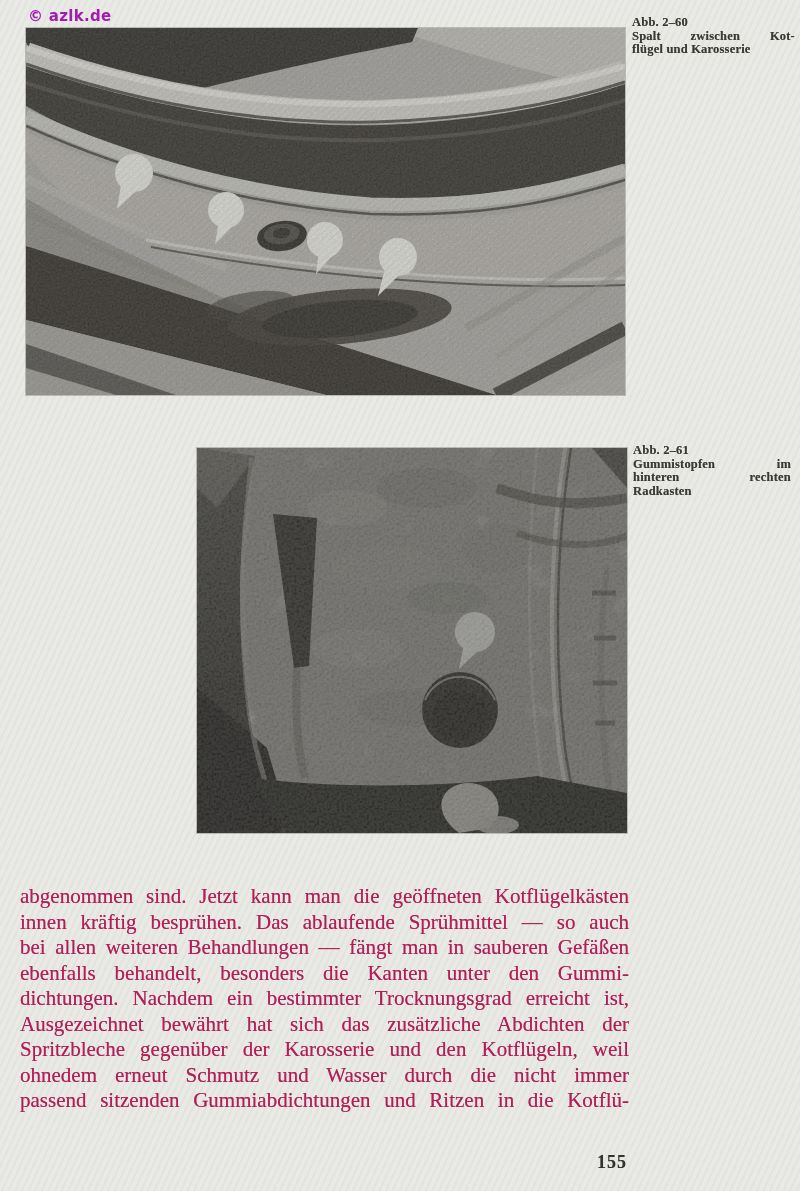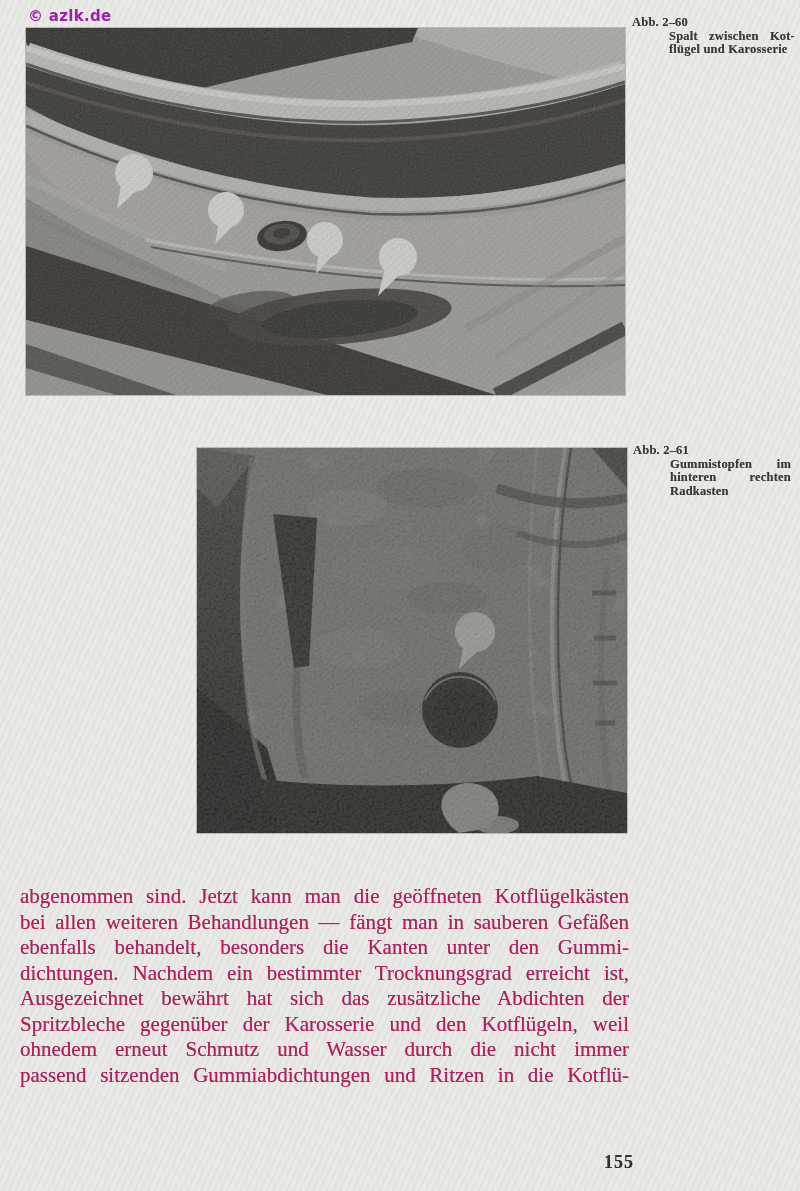--- a/index.html
+++ b/index.html
@@ -30,34 +30,34 @@
     background: #b0aea8;
   }
   .photo svg { display: block; width: 100%; height: 100%; }
   .caption {
     position: absolute;
     font-weight: bold;
     font-size: 12.5px; line-height: 13.6px;
     color: #3a3a34; letter-spacing: 0.2px;
     text-shadow: 0 0 0.5px rgba(58,58,52,0.55);
   }
-  .cap-line { text-align: justify; text-align-last: justify; margin-left: 37px; }
+  .cap-line { text-align: justify; text-align-last: justify; }
   .cap-line.final { text-align-last: left; }
   .bodytext {
     position: absolute; left: 20px; top: 884px; width: 609px;
     font-size: 21px; line-height: 25.5px;
     color: #be185d;
     text-shadow: 0 0 0.6px rgba(46,45,41,0.55);
   }
   .line { text-align: justify; text-align-last: justify; }
   .line.end { text-align-last: left; }
   .pagenum {
     position: absolute; left: 590px; top: 1152px; width: 44px;
     font-size: 18px; font-weight: bold; letter-spacing: 1px;
-    color: #34332e; text-align: right;
+    color: #34332e; text-align: center;
     text-shadow: 0 0 0.5px rgba(52,51,46,0.55);
   }
 </style>
 </head>
 <body>
 
 <div class="page">
 
   <div class="watermark">© azlk.de</div>
 
@@ -239,20 +239,21 @@
 
   <div class="caption" style="left:633px; top:444px; width:158px;">
     <div class="cap-title">Abb. 2–61</div>
     <div class="cap-line">Gummistopfen im</div>
     <div class="cap-line">hinteren rechten</div>
     <div class="cap-line final">Radkasten</div>
   </div>
 
   <div class="bodytext">
     <div class="line">abgenommen sind. Jetzt kann man die geöffneten Kotflügelkästen</div>
+    <div class="line">innen kräftig besprühen. Das ablaufende Sprühmittel — so auch</div>
     <div class="line">bei allen weiteren Behandlungen — fängt man in sauberen Gefäßen</div>
     <div class="line">ebenfalls behandelt, besonders die Kanten unter den Gummi-</div>
     <div class="line">dichtungen. Nachdem ein bestimmter Trocknungsgrad erreicht ist,</div>
     <div class="line">Ausgezeichnet bewährt hat sich das zusätzliche Abdichten der</div>
     <div class="line">Spritzbleche gegenüber der Karosserie und den Kotflügeln, weil</div>
     <div class="line">ohnedem erneut Schmutz und Wasser durch die nicht immer</div>
     <div class="line">passend sitzenden Gummiabdichtungen und Ritzen in die Kotflü-</div>
   </div>
 
   <div class="pagenum">155</div>

